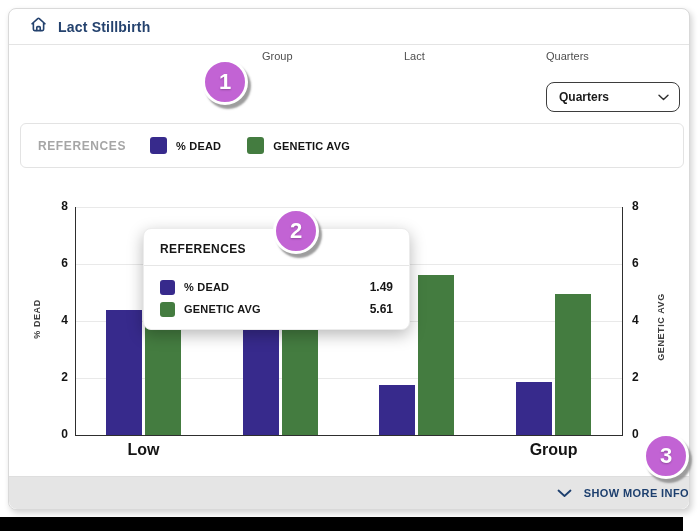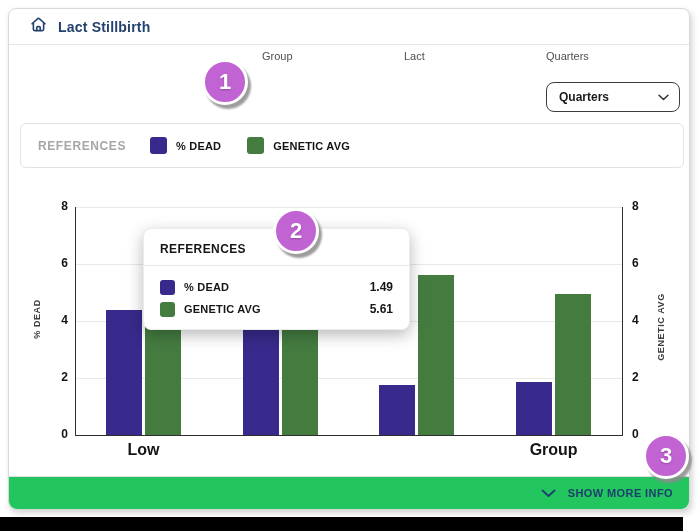--- a/index.html
+++ b/index.html
@@ -62,23 +62,23 @@
 
   
   .badge { position:absolute; width:46px; height:46px; border-radius:50%;
            background:#c263d4; border:3px solid #fff;
            box-shadow:3px 4px 2px rgba(140,140,140,.85);
            display:flex; align-items:center; justify-content:center; z-index:9; }
   .badge span { color:#fff; font-size:22px; font-weight:bold; text-shadow:0 1px 2px rgba(0,0,0,.25); }
 
   
   .card-footer { position:absolute; left:0; bottom:0; width:100%; height:33px;
-                 background:#22c55e; border-top:1px solid #dedede;
+                 background:#e5e5e5; border-top:1px solid #dedede;
                  border-radius:0 0 8px 8px; display:flex; align-items:center;
-                 justify-content:flex-end; padding-right:16px; cursor:pointer; }
+                 justify-content:flex-end; cursor:pointer; }
   .card-footer .fm-text { margin-left:12px; font-size:11px; font-weight:bold; color:#1d3f6e; letter-spacing:.4px; }
 
   .black-strip { position:absolute; left:0; top:517px; width:683px; height:14px; background:#000; }
 </style>
 </head>
 <body>
 
 <div id="stage">
 
   <div class="card">

